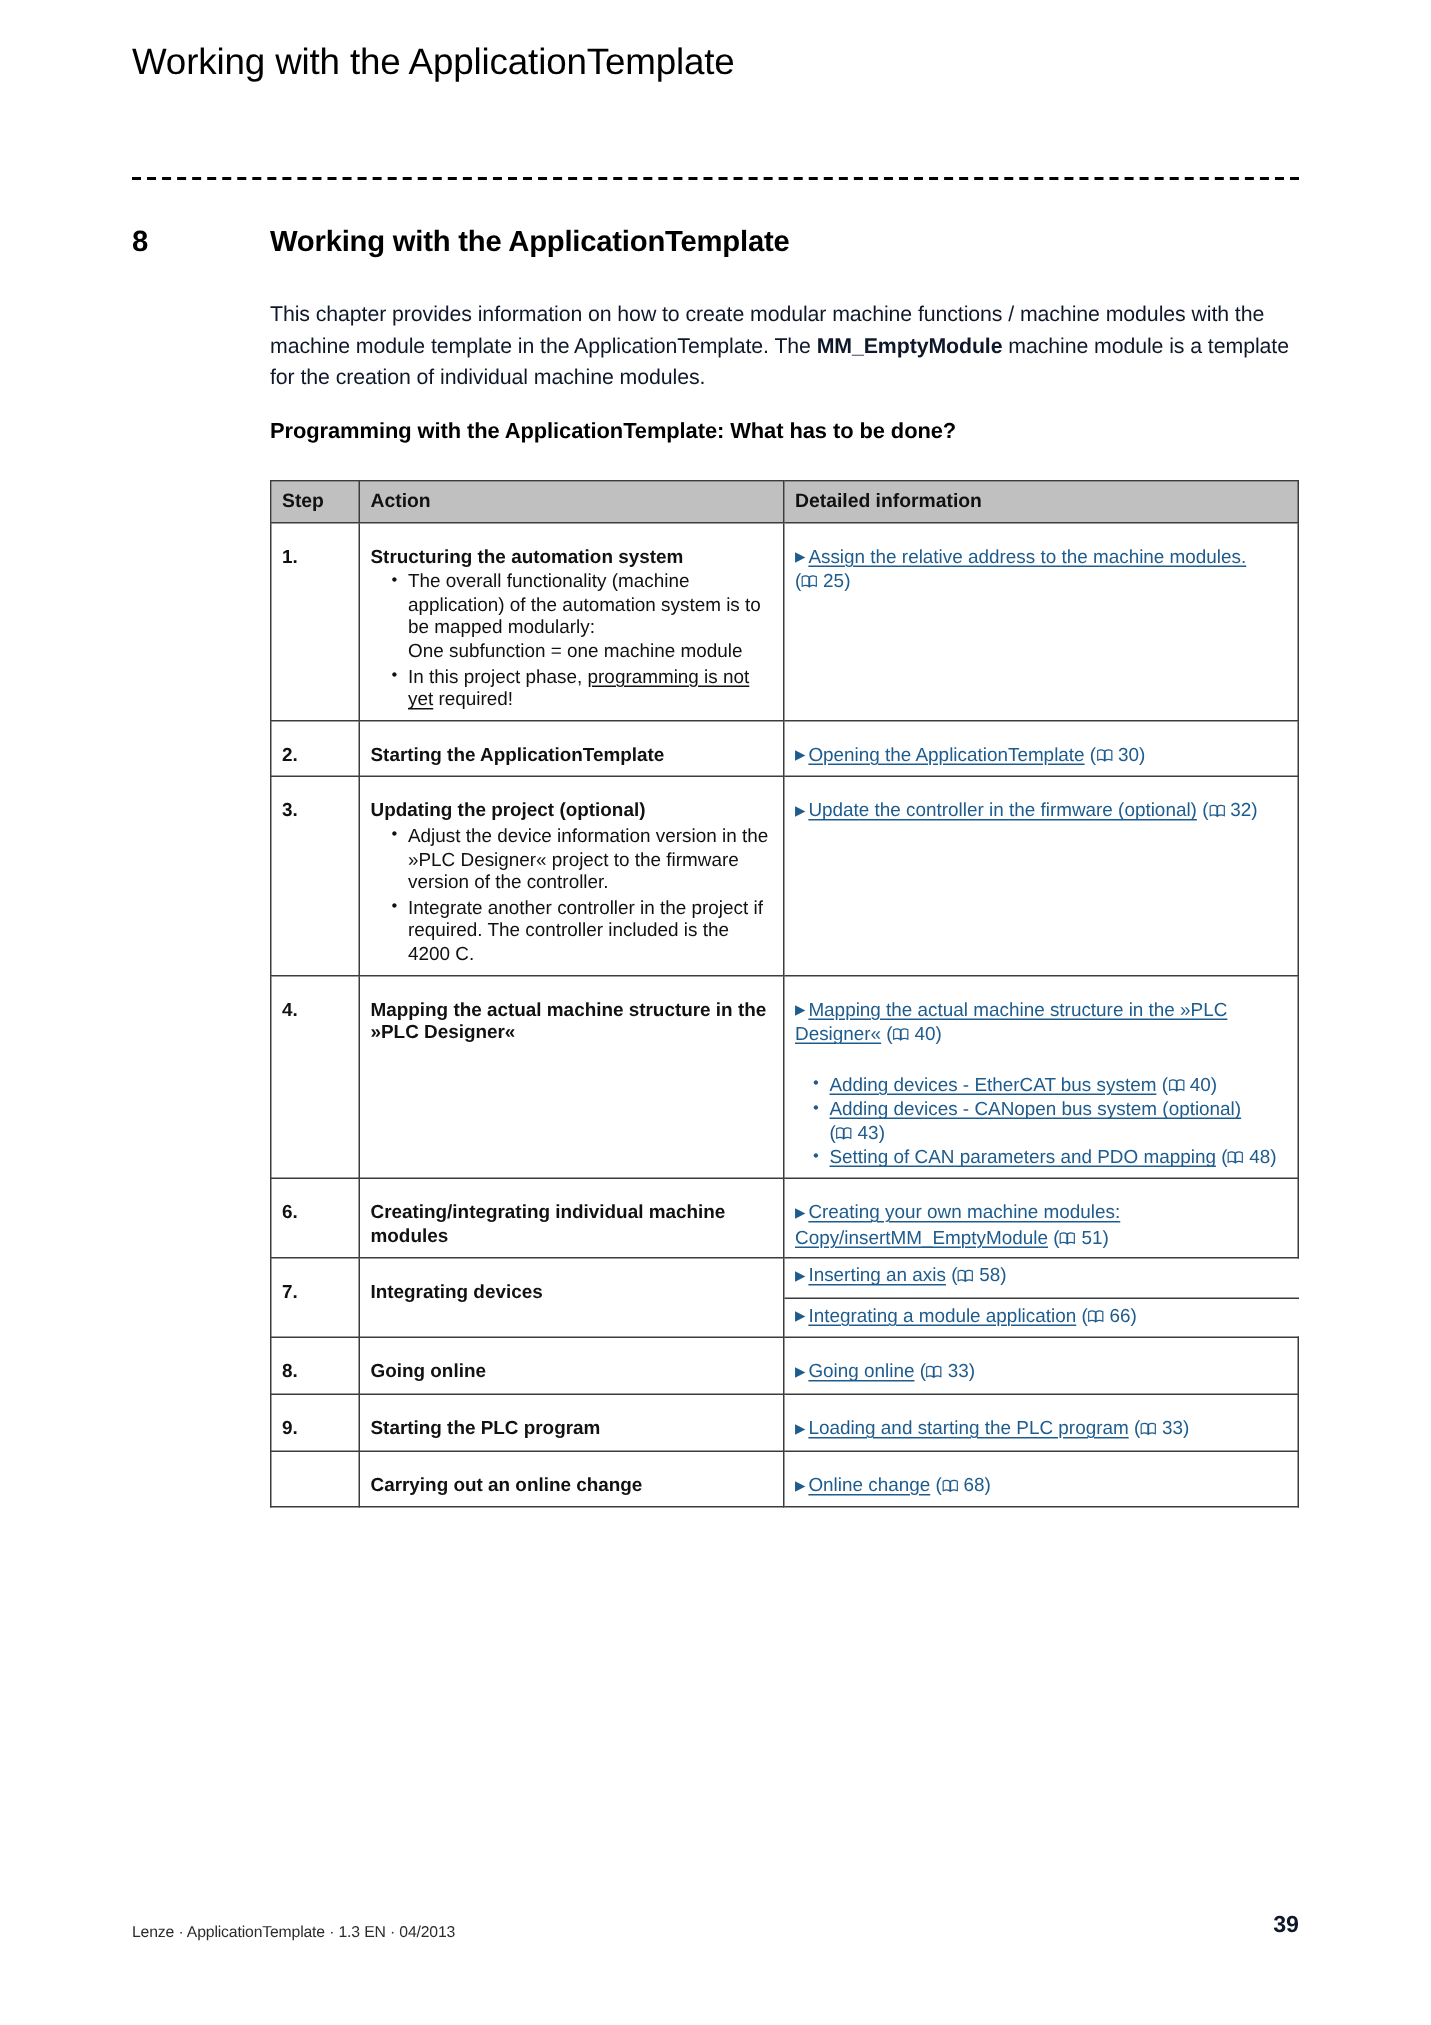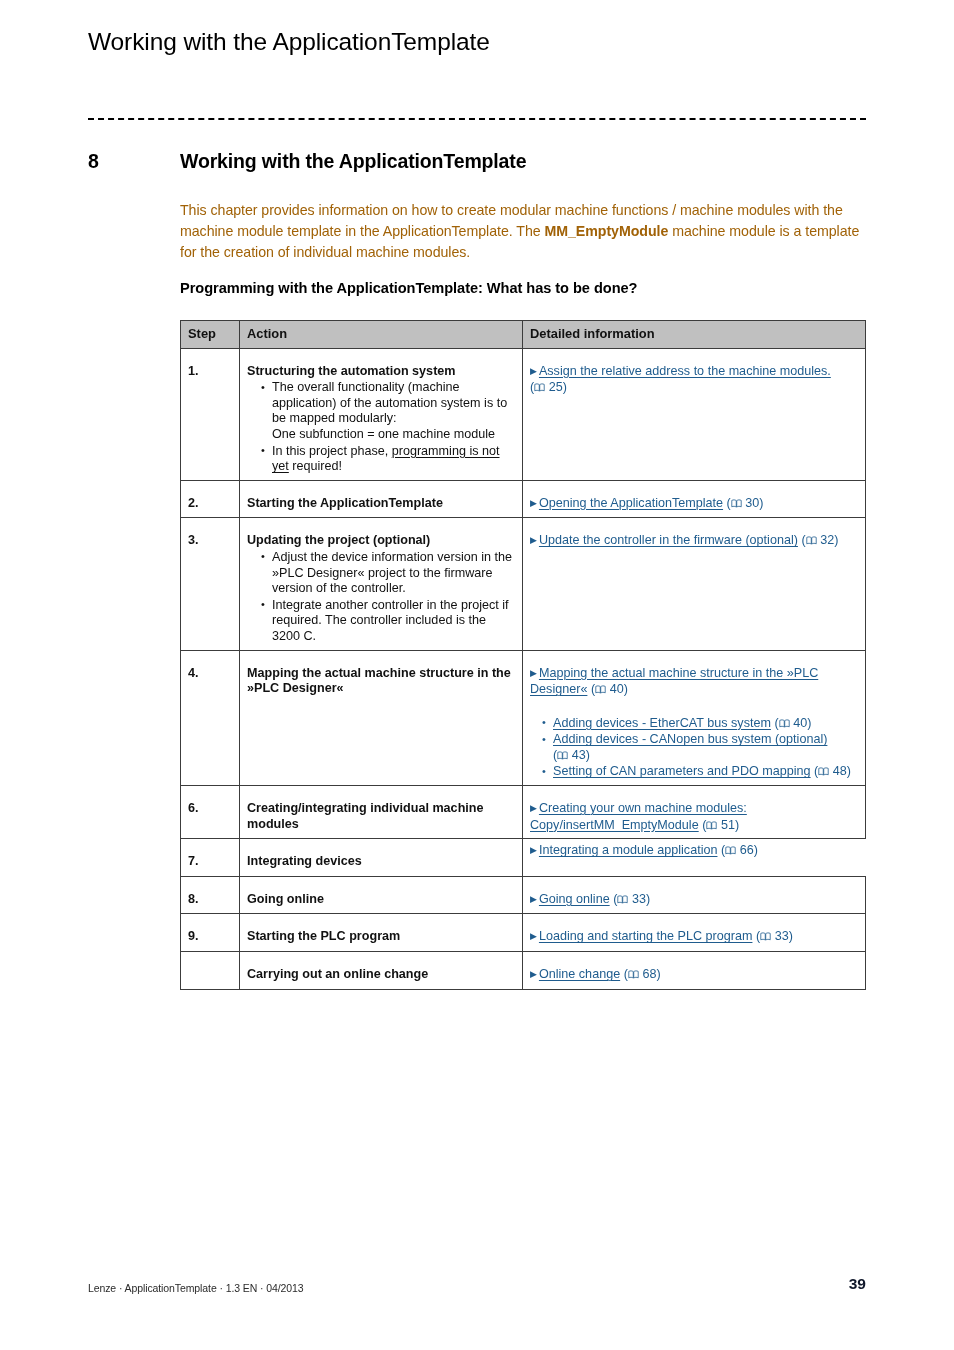--- a/index.html
+++ b/index.html
@@ -64,21 +64,21 @@
   }
 
   
   .intro {
     position: absolute;
     left: 180px;
     top: 200px;
     width: 686px;
     font-size: 14.2px;
     line-height: 21px;
-    color: #a16207;
+    color: #0f172a;
     letter-spacing: -0.05px;
   }
   .intro b { font-weight: bold; }
 
   
   .sub-heading {
     position: absolute;
     left: 180px;
     top: 280px;
     width: 686px;
@@ -288,21 +288,21 @@
                   <path d="M13 1.6 C11 0.6 9 0.6 7.3 1.9 L7.3 10 C9 8.8 11 8.8 13 9.7 Z" fill="none" stroke="#1f5c8e" stroke-width="1"></path>
                 </svg> <span>30</span>)</span></div>
           </td>
         </tr>
         <tr>
           <td><span class="step-num">3.</span></td>
           <td>
             <span class="action-title">Updating the project (optional)</span>
             <ul class="blist">
               <li>Adjust the device information version in the »PLC Designer« project to the firmware version of the controller.</li>
-              <li>Integrate another controller in the project if required. The controller included is the 3200 C.</li>
+              <li>Integrate another controller in the project if required. The controller included is the 4200 C.</li>
             </ul>
           </td>
           <td>
             <div class="linkline"><span class="arrow">▶</span><span class="doclink">Update the controller in the firmware (optional)</span> <span class="pageref">(<svg class="book-icon" viewBox="0 0 14 11" xmlns="http://www.w3.org/2000/svg">
                   <path d="M1 1.6 C3 0.6 5 0.6 6.7 1.9 L6.7 10 C5 8.8 3 8.8 1 9.7 Z" fill="none" stroke="#1f5c8e" stroke-width="1"></path>
                   <path d="M13 1.6 C11 0.6 9 0.6 7.3 1.9 L7.3 10 C9 8.8 11 8.8 13 9.7 Z" fill="none" stroke="#1f5c8e" stroke-width="1"></path>
                 </svg> <span>32</span>)</span></div>
           </td>
         </tr>
         <tr>
@@ -347,20 +347,28 @@
         <tr>
           <td><span class="step-num">7.</span></td>
           <td>
             <span class="action-title">Integrating devices</span>
           </td>
           <td class="subcell" style="border: 1.1px solid rgb(60, 60, 60);">
             <table class="subtable">
               <tbody>
                 <tr>
                   <td>
+                    <div class="linkline"><span class="arrow">▶</span><span class="doclink">Inserting an axis</span> <span class="pageref">(<svg class="book-icon" viewBox="0 0 14 11" xmlns="http://www.w3.org/2000/svg">
+                          <path d="M1 1.6 C3 0.6 5 0.6 6.7 1.9 L6.7 10 C5 8.8 3 8.8 1 9.7 Z" fill="none" stroke="#1f5c8e" stroke-width="1"></path>
+                          <path d="M13 1.6 C11 0.6 9 0.6 7.3 1.9 L7.3 10 C9 8.8 11 8.8 13 9.7 Z" fill="none" stroke="#1f5c8e" stroke-width="1"></path>
+                        </svg> <span>58</span>)</span></div>
+                  </td>
+                </tr>
+                <tr>
+                  <td>
                     <div class="linkline"><span class="arrow">▶</span><span class="doclink">Integrating a module application</span> <span class="pageref">(<svg class="book-icon" viewBox="0 0 14 11" xmlns="http://www.w3.org/2000/svg">
                           <path d="M1 1.6 C3 0.6 5 0.6 6.7 1.9 L6.7 10 C5 8.8 3 8.8 1 9.7 Z" fill="none" stroke="#1f5c8e" stroke-width="1"></path>
                           <path d="M13 1.6 C11 0.6 9 0.6 7.3 1.9 L7.3 10 C9 8.8 11 8.8 13 9.7 Z" fill="none" stroke="#1f5c8e" stroke-width="1"></path>
                         </svg> <span>66</span>)</span></div>
                   </td>
                 </tr>
               </tbody>
             </table>
           </td>
         </tr>

